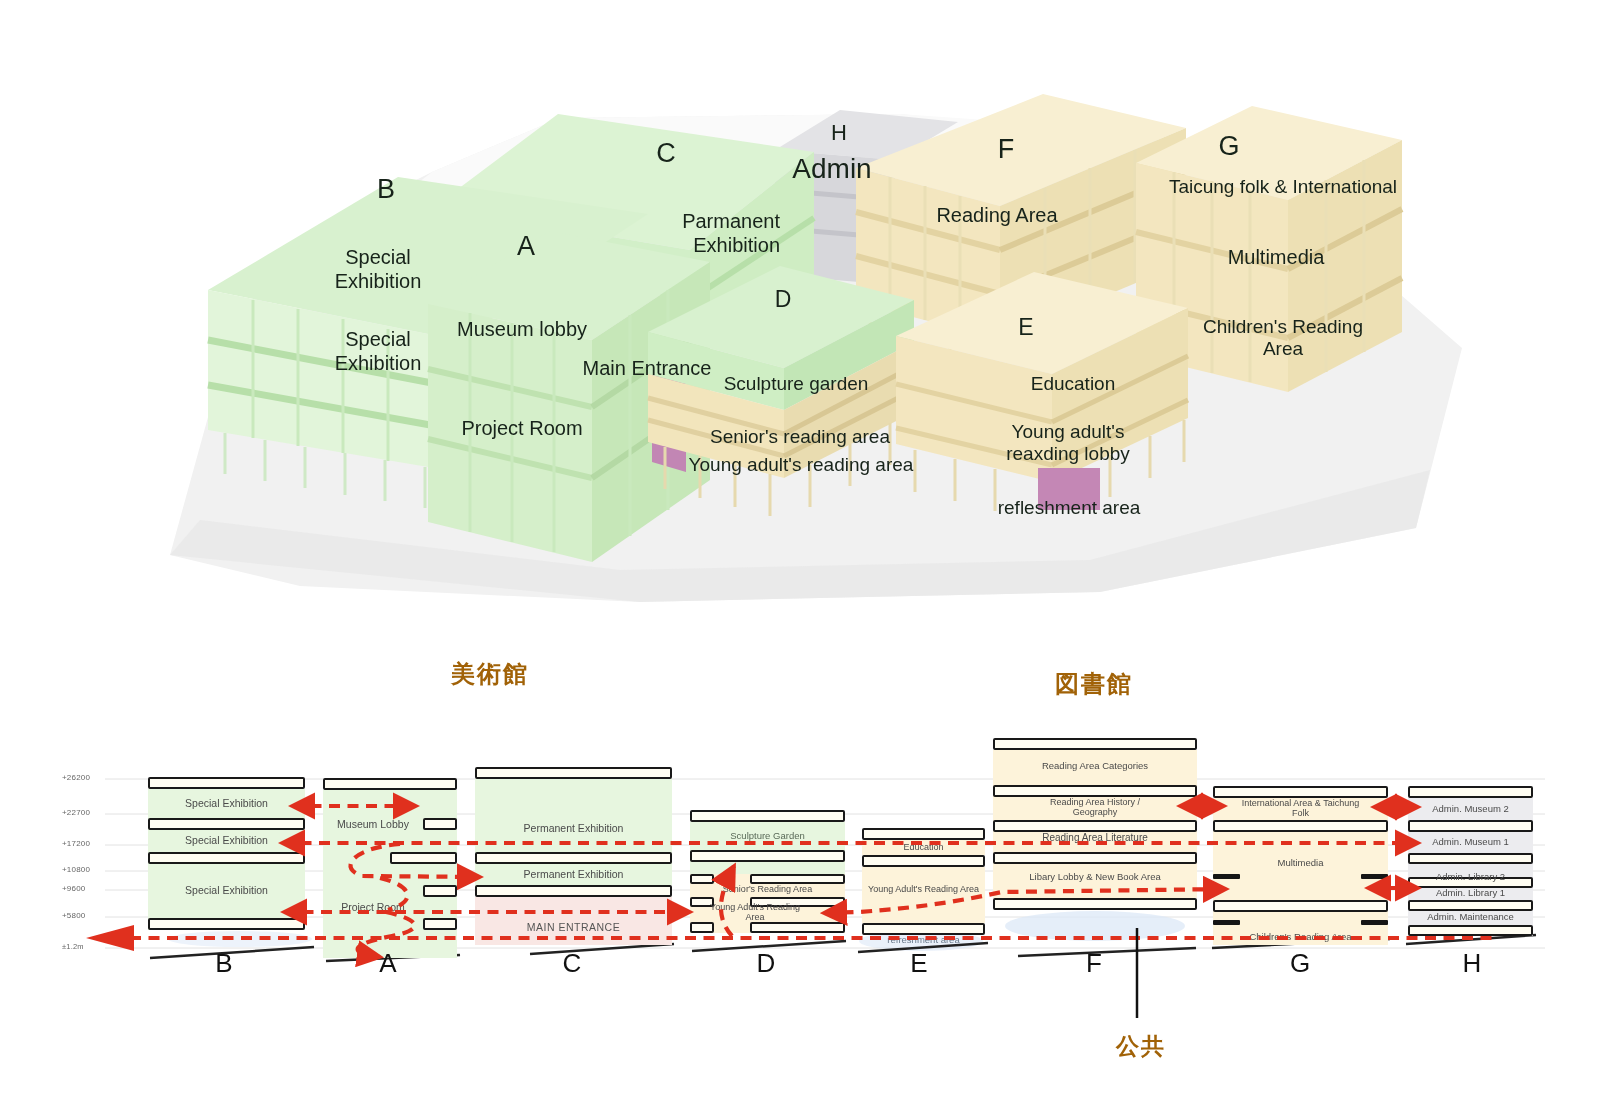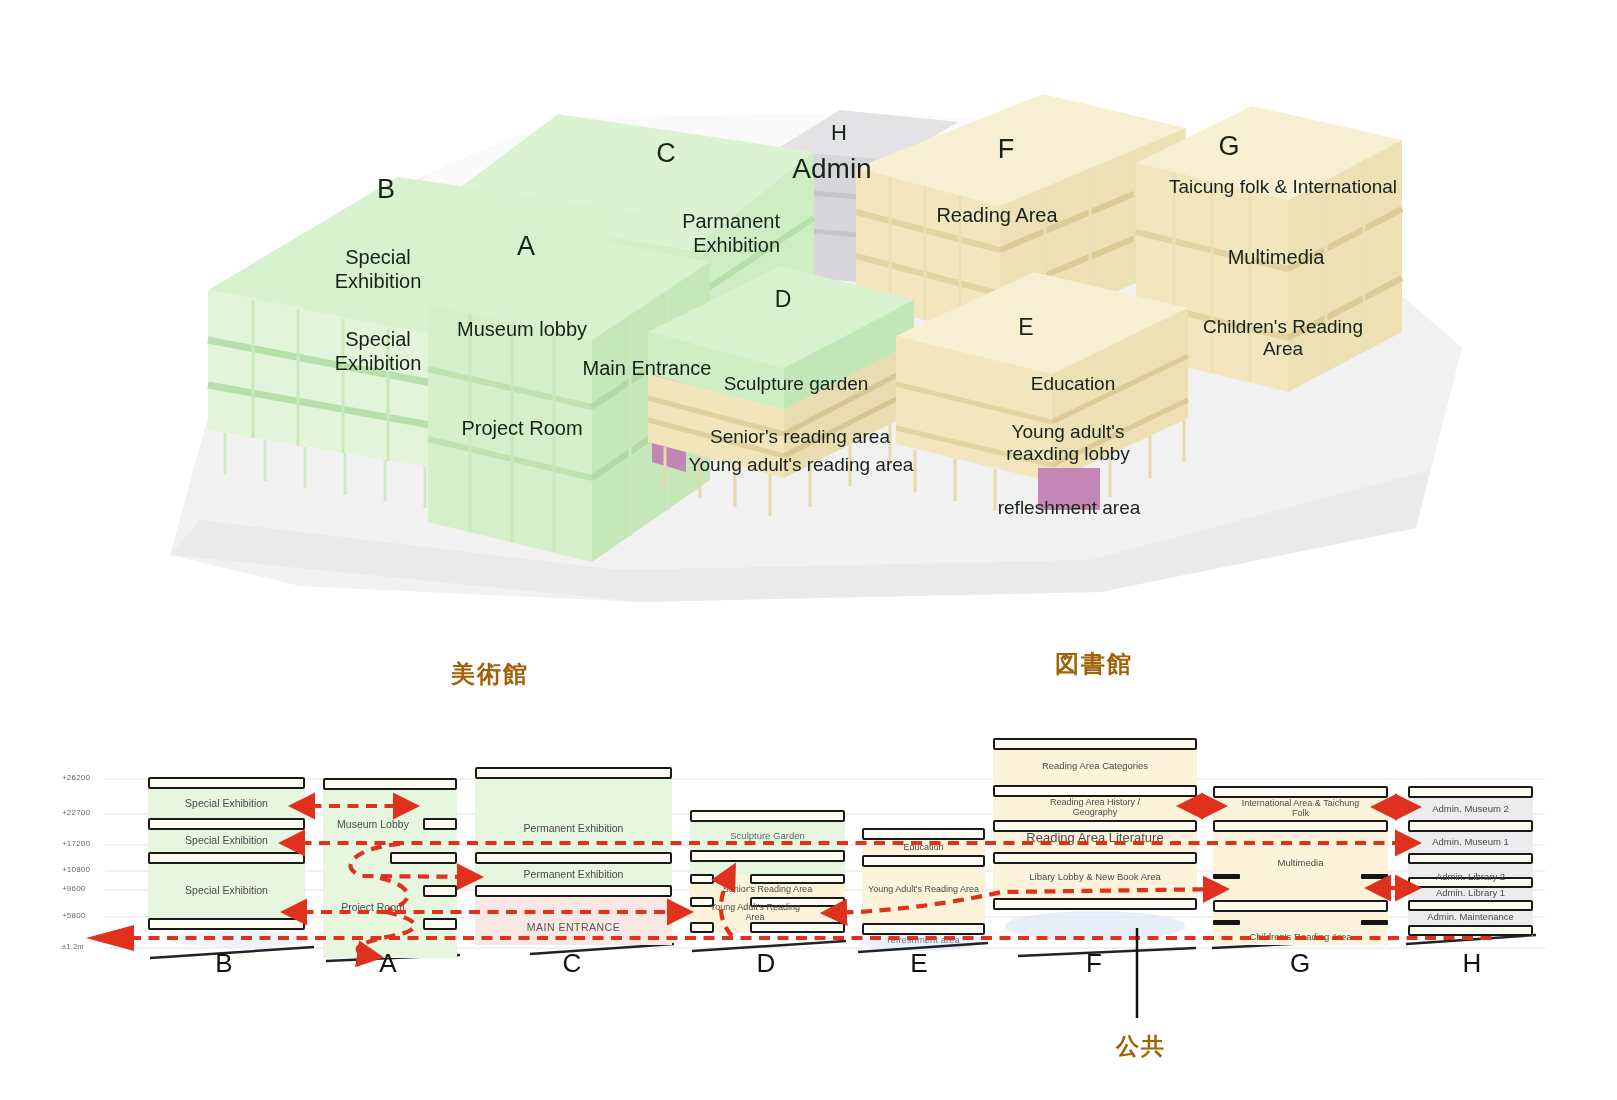--- a/index.html
+++ b/index.html
@@ -159,21 +159,21 @@
       <line x1="530" y1="954" x2="674" y2="944"></line>
       <line x1="692" y1="951" x2="846" y2="941"></line>
       <line x1="858" y1="952" x2="988" y2="943"></line>
       <line x1="1018" y1="956" x2="1196" y2="948"></line>
       <line x1="1212" y1="948" x2="1390" y2="939"></line>
       <line x1="1406" y1="944" x2="1536" y2="935"></line>
     </g>
   </svg>
 
   <div class="bighead" style="left:490px;top:674px;">美術館</div>
-  <div class="bighead" style="left:1094px;top:664px;">図書館</div>
+  <div class="bighead" style="left:1094px;top:684px;">図書館</div>
 
   <div>
     <div class="elev" style="left:62px;top:773px;">+26200</div>
     <div class="elev" style="left:62px;top:808px;">+22700</div>
     <div class="elev" style="left:62px;top:839px;">+17200</div>
     <div class="elev" style="left:62px;top:865px;">+10800</div>
     <div class="elev" style="left:62px;top:884px;">+9600</div>
     <div class="elev" style="left:62px;top:911px;">+5800</div>
     <div class="elev" style="left:62px;top:942px;font-size:7.5px;">±1.2m</div>
   </div>
@@ -240,21 +240,21 @@
 
   <div style="z-index:1;">
     <div class="band tan" style="left:993px;top:750px;width:204px;height:148px;"></div>
     <div class="slab" style="left:993px;top:738px;width:204px;height:12px;"></div>
     <div class="slab" style="left:993px;top:785px;width:204px;height:12px;"></div>
     <div class="slab" style="left:993px;top:820px;width:204px;height:12px;"></div>
     <div class="slab" style="left:993px;top:852px;width:204px;height:12px;"></div>
     <div class="slab" style="left:993px;top:898px;width:204px;height:12px;"></div>
     <div class="bt" style="left:993px;top:758px;width:204px;height:16px;font-size:9.5px;">Reading Area Categories</div>
     <div class="bt" style="left:1040px;top:796px;width:110px;height:23px;font-size:9px;">Reading Area History / Geography</div>
-    <div class="bt" style="left:993px;top:830px;width:204px;height:16px;font-size:13px;">Reading Area Literature</div>
+    <div class="bt" style="left:993px;top:830px;width:204px;height:16px;font-size:10px;">Reading Area Literature</div>
     <div class="bt" style="left:993px;top:869px;width:204px;height:16px;font-size:9.5px;text-align:center;">Libary Lobby &amp; New Book Area</div>
   </div>
 
   <div style="z-index:1;">
     <div class="band tan" style="left:1213px;top:798px;width:175px;height:147px;"></div>
     <div class="slab" style="left:1213px;top:786px;width:175px;height:12px;"></div>
     <div class="slab" style="left:1213px;top:820px;width:175px;height:12px;"></div>
     <div class="slab" style="left:1213px;top:900px;width:175px;height:12px;"></div>
     <div class="bar" style="left:1213px;top:874px;width:27px;height:5px;"></div>
     <div class="bar" style="left:1361px;top:874px;width:27px;height:5px;"></div>

